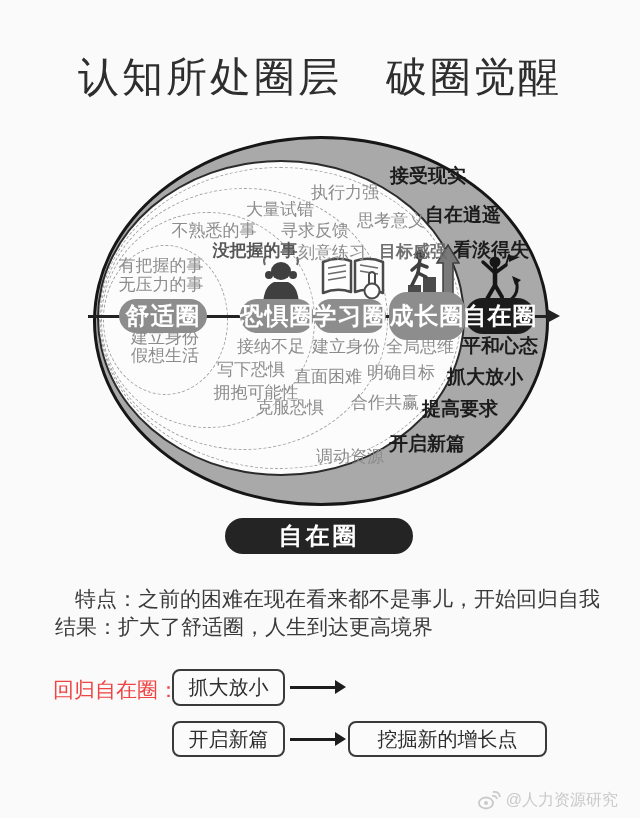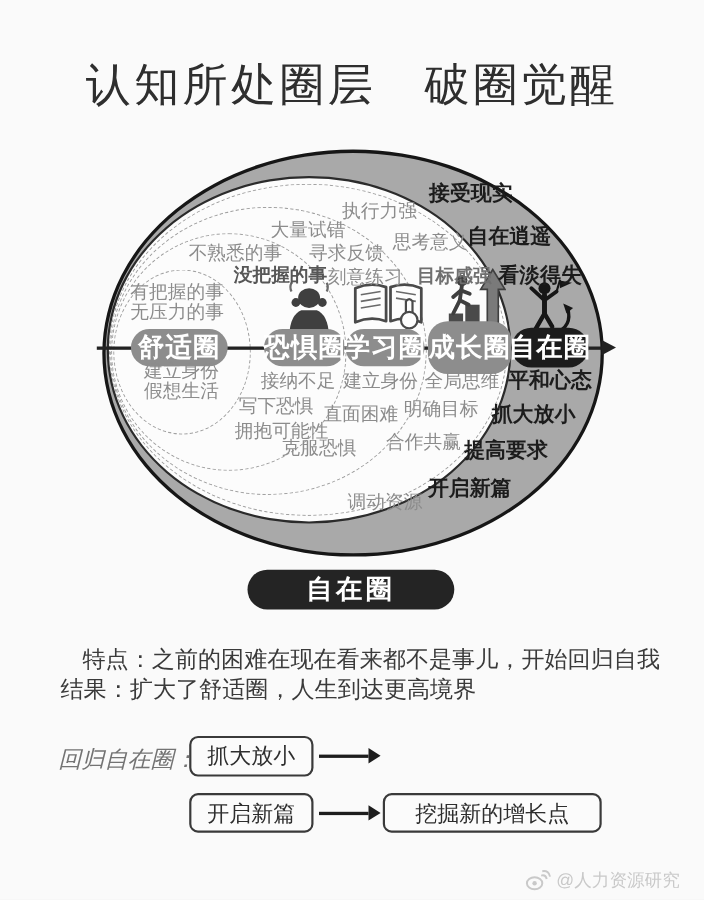--- a/index.html
+++ b/index.html
@@ -39,21 +39,21 @@
 
   .dicon { position:absolute; }
 
   .badge { position:absolute; left:225px; top:518px; width:188px; height:36px;
            background:#242424; border-radius:18px; color:#fff; font-size:24px; font-weight:700;
            letter-spacing:3px; display:flex; align-items:center; justify-content:center; }
 
   .sum-line { position:absolute; left:55px; font-size:21px; color:#3a3a3a; white-space:nowrap; }
   .sum1 { top:585px;margin-left:20px; } .sum2 { top:613px; }
 
-  .ret-label { position:absolute; left:53px; top:676px; font-size:21px; color:#737373; white-space:nowrap;font-style:italic; }
+  .ret-label { position:absolute; left:53px; top:676px; font-size:21px; color:#ef4444; white-space:nowrap; }
   .rbox { position:absolute; border:2px solid #3a3a3a; border-radius:8px; background:#fbfbfb;
           color:#2e2e2e; font-size:20px; display:flex; align-items:center; justify-content:center;
           white-space:nowrap; }
   .b1 { left:172px; top:669px; width:113px; height:37px; }
   .b2 { left:348px; top:669px; width:199px; height:38px; }
   .b3 { left:172px; top:721px; width:113px; height:36px; }
   .b4 { left:348px; top:721px; width:199px; height:36px; }
 
   .flow-arrow { position:absolute; height:3px; background:#1d1d1d; }
   .flow-arrow::after { content:''; position:absolute; right:-11px; top:-6px;

